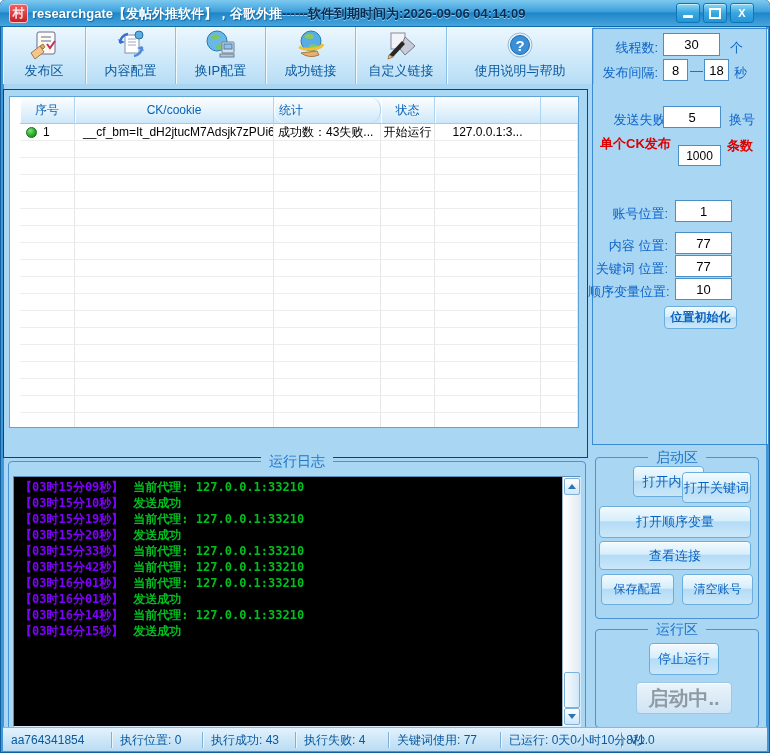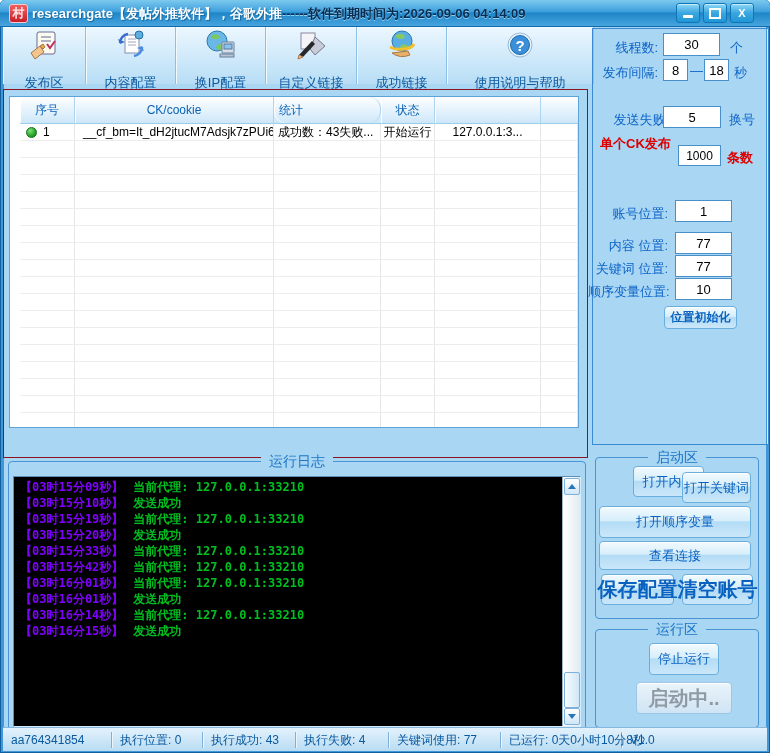--- a/index.html
+++ b/index.html
@@ -23,21 +23,21 @@
     box-shadow:inset 0 1px 0 #c8ecfa;color:#fff;font-size:11px;font-weight:bold;cursor:pointer;}
   .glyph-min{width:10px;height:3px;background:#fff;border-radius:1px;margin-top:6px;}
   .glyph-max{width:8px;height:7px;border:2px solid #fff;}
 
   
   .toolbar{position:absolute;left:3px;top:27px;height:57px;display:flex;}
   .tool-btn{height:57px;display:flex;flex-direction:column;align-items:center;justify-content:flex-start;
     background:linear-gradient(180deg,#ecf7fe,#cfe9fa 55%,#b7ddf5);
     border-right:1px solid #8cc0e6;box-shadow:inset 1px 0 0 #f2fafe, inset 0 1px 0 #f2fafe;cursor:pointer;}
   .tool-btn .ticon{width:32px;height:32px;margin-top:2px;}
-  .tool-btn .tlabel{font-size:13px;color:#0a5aa0;margin-top:13px;white-space:nowrap;}
+  .tool-btn .tlabel{font-size:13px;color:#0a5aa0;margin-top:1px;white-space:nowrap;}
 
   
   .red-panel{position:absolute;left:3px;top:89px;width:583px;height:367px;border:1px solid #8c1220;}
   .listview{position:absolute;left:5px;top:6px;width:568px;height:330px;background:#ffffff;border:1px solid #5da3d8;overflow:hidden;}
   .trow{display:grid;grid-template-columns:55px 199px 107px 54px 106px 1fr;margin-left:10px;}
   .thead{height:26px;background:linear-gradient(180deg,#fdfeff,#e1f1fc 60%,#cde7f8);border-bottom:1px solid #9fcdec;}
   .thcell{display:flex;align-items:center;justify-content:center;font-size:12px;color:#0a62b4;
     border-right:1px solid #aed5ef;box-shadow:inset 1px 0 0 #ffffff;cursor:pointer;}
   .thcell.left{justify-content:flex-start;padding-left:5px;border-radius:12px;}
   .datarow{height:17px;font-size:12px;color:#000;cursor:pointer;}
@@ -76,21 +76,21 @@
   .slabel.r{text-align:right;}
   .slabel.red, .sunit.red{color:#dd0000;font-weight:bold;}
   .sunit{position:absolute;font-size:13px;color:#0d64c8;white-space:nowrap;}
   .sinput{position:absolute;background:#fff;border:1px solid #4a90c8;font-size:13px;color:#000;
     text-align:center;font-family:"Liberation Sans",sans-serif;padding:0;box-sizing:border-box;}
 
   
   .gbtn{position:absolute;border:1px solid #6aaede;border-radius:4px;color:#0a62c0;font-size:13px;
     background:linear-gradient(180deg,#f2fafe,#d7eefb 45%,#b3dcf6 50%,#cbe7f9);
     box-shadow:inset 0 1px 0 #ffffff;display:flex;align-items:center;justify-content:center;cursor:pointer;white-space:nowrap;}
-  .gbtn.bold{font-weight:bold;font-size:20px;}
+  .gbtn.bold{font-weight:normal;font-size:12px;}
   .gbtn.disabled{color:#8f9aa3;font-weight:bold;font-size:20px;background:linear-gradient(180deg,#eaf4fb,#cfe4f4);border-color:#9fc6e4;cursor:default;}
 
   .start-group{left:595px;top:457px;width:162px;height:160px;}
   .run-group{left:595px;top:629px;width:162px;height:97px;}
 
   
   .statusbar{position:absolute;left:3px;right:3px;top:727px;height:23px;display:flex;align-items:center;
     background:linear-gradient(180deg,#e3f2fc,#b9dcf3);border-top:1px solid #86b8de;font-size:12px;color:#0a5aa0;}
   .sb-item{flex:0 0 auto;border-right:1px solid #7fb0d8;box-shadow:1px 0 0 #eaf5fc;height:16px;line-height:16px;
     padding-left:8px;white-space:nowrap;overflow:visible;}
@@ -155,42 +155,42 @@
             <circle cx="12" cy="12" r="10" fill="#6ab8e8" stroke="#2a78b0"></circle>
             <path d="M5 8 q4 -4 8 -2 q3 2 0 4 q-5 1 -8 -2z" fill="#7cc860"></path>
             <path d="M12 16 q5 -2 8 1 q-1 4 -6 4 q-4 -1 -2 -5z" fill="#7cc860"></path>
             <rect x="17" y="13" width="12" height="11" rx="1" fill="#d8e0ea" stroke="#68809a"></rect>
             <rect x="19" y="15" width="8" height="5" fill="#8cc4ec" stroke="#5078a0"></rect>
             <rect x="15" y="25" width="14" height="3" fill="#b8c4d2" stroke="#68809a"></rect>
           </svg>
       </span>
       <span class="tlabel">换IP配置</span>
     </div>
-    <div class="tool-btn" style="width:90px">
-      <span class="ticon">
-        <svg viewBox="0 0 32 32" width="32" height="32">
-            <rect x="6" y="4" width="14" height="16" fill="#f4f4f8" stroke="#8888a0"></rect>
-            <polygon points="20,8 30,17 20,26 15,20" fill="#c8ccd8" stroke="#787888"></polygon>
-            <path d="M4 26 L17 12 l3 3 L8 28 z" fill="#282828"></path>
-            <path d="M4 26 l4 2 -5 2z" fill="#f2c68c" stroke="#a87848"></path>
-          </svg>
-      </span>
-      <span class="tlabel">自定义链接</span>
-    </div>
     <div class="tool-btn" style="width:89px">
       <span class="ticon">
         <svg viewBox="0 0 32 32" width="32" height="32">
             <circle cx="16" cy="12" r="10" fill="#58aee2" stroke="#2a78b0"></circle>
             <path d="M9 7 q5 -4 9 -1 q2 3 -2 4 q-6 0 -7 -3z" fill="#88c860"></path>
             <path d="M15 16 q6 -2 8 2 q-2 4 -7 3 q-3 -2 -1 -5z" fill="#88c860"></path>
             <path d="M4 18 a14 7 0 0 0 24 -3" fill="none" stroke="#f0c030" stroke-width="3"></path>
             <path d="M6 24 q8 6 18 2 l-2 -4z" fill="#e8b06a" stroke="#a87848"></path>
           </svg>
       </span>
       <span class="tlabel">成功链接</span>
+    </div>
+    <div class="tool-btn" style="width:90px">
+      <span class="ticon">
+        <svg viewBox="0 0 32 32" width="32" height="32">
+            <rect x="6" y="4" width="14" height="16" fill="#f4f4f8" stroke="#8888a0"></rect>
+            <polygon points="20,8 30,17 20,26 15,20" fill="#c8ccd8" stroke="#787888"></polygon>
+            <path d="M4 26 L17 12 l3 3 L8 28 z" fill="#282828"></path>
+            <path d="M4 26 l4 2 -5 2z" fill="#f2c68c" stroke="#a87848"></path>
+          </svg>
+      </span>
+      <span class="tlabel">自定义链接</span>
     </div>
     <div class="tool-btn" style="width:146px">
       <span class="ticon">
         <svg viewBox="0 0 32 32" width="32" height="32">
             <circle cx="16" cy="16" r="12" fill="#e8f2fa" stroke="#9ab8d0"></circle>
             <circle cx="16" cy="16" r="9.5" fill="#3a8fd8" stroke="#1c6cb0"></circle>
             <text x="16" y="22" text-anchor="middle" font-size="15" font-weight="bold" fill="#ffffff" font-family="Liberation Sans, sans-serif">?</text>
           </svg>
       </span>
       <span class="tlabel">使用说明与帮助</span>
@@ -396,21 +396,21 @@
   <span class="sunit" style="left:690px;top:63px;">—</span>
   <input class="sinput" style="left: 704px; top: 59px; width: 25px; height: 22px;" value="18">
   <span class="sunit" style="left:734px;top:64px;">秒</span>
 
   <span class="slabel r" style="left:592px;top:111px;width:66px;margin-left:11px;">发送失败:</span>
   <input class="sinput" style="left: 663px; top: 106px; width: 58px; height: 22px;" value="5">
   <span class="sunit" style="left:729px;top:111px;">换号</span>
 
   <span class="slabel red" style="left:600px;top:135px;">单个CK发布</span>
   <input class="sinput" style="left: 678px; top: 145px; width: 43px; height: 21px; font-size: 12px;" value="1000">
-  <span class="sunit red" style="left:727px;top:149px;">条数</span>
+  <span class="sunit red" style="left:727px;top:137px;">条数</span>
 
   <span class="slabel r" style="left:592px;top:205px;width:76px;">账号位置:</span>
   <input class="sinput" style="left: 675px; top: 200px; width: 57px; height: 22px;" value="1">
 
   <span class="slabel r" style="left:592px;top:237px;width:76px;">内容 位置:</span>
   <input class="sinput" style="left: 675px; top: 232px; width: 57px; height: 22px;" value="77">
 
   <span class="slabel r" style="left:592px;top:260px;width:76px;">关键词 位置:</span>
   <input class="sinput" style="left: 675px; top: 255px; width: 57px; height: 22px;" value="77">
 

